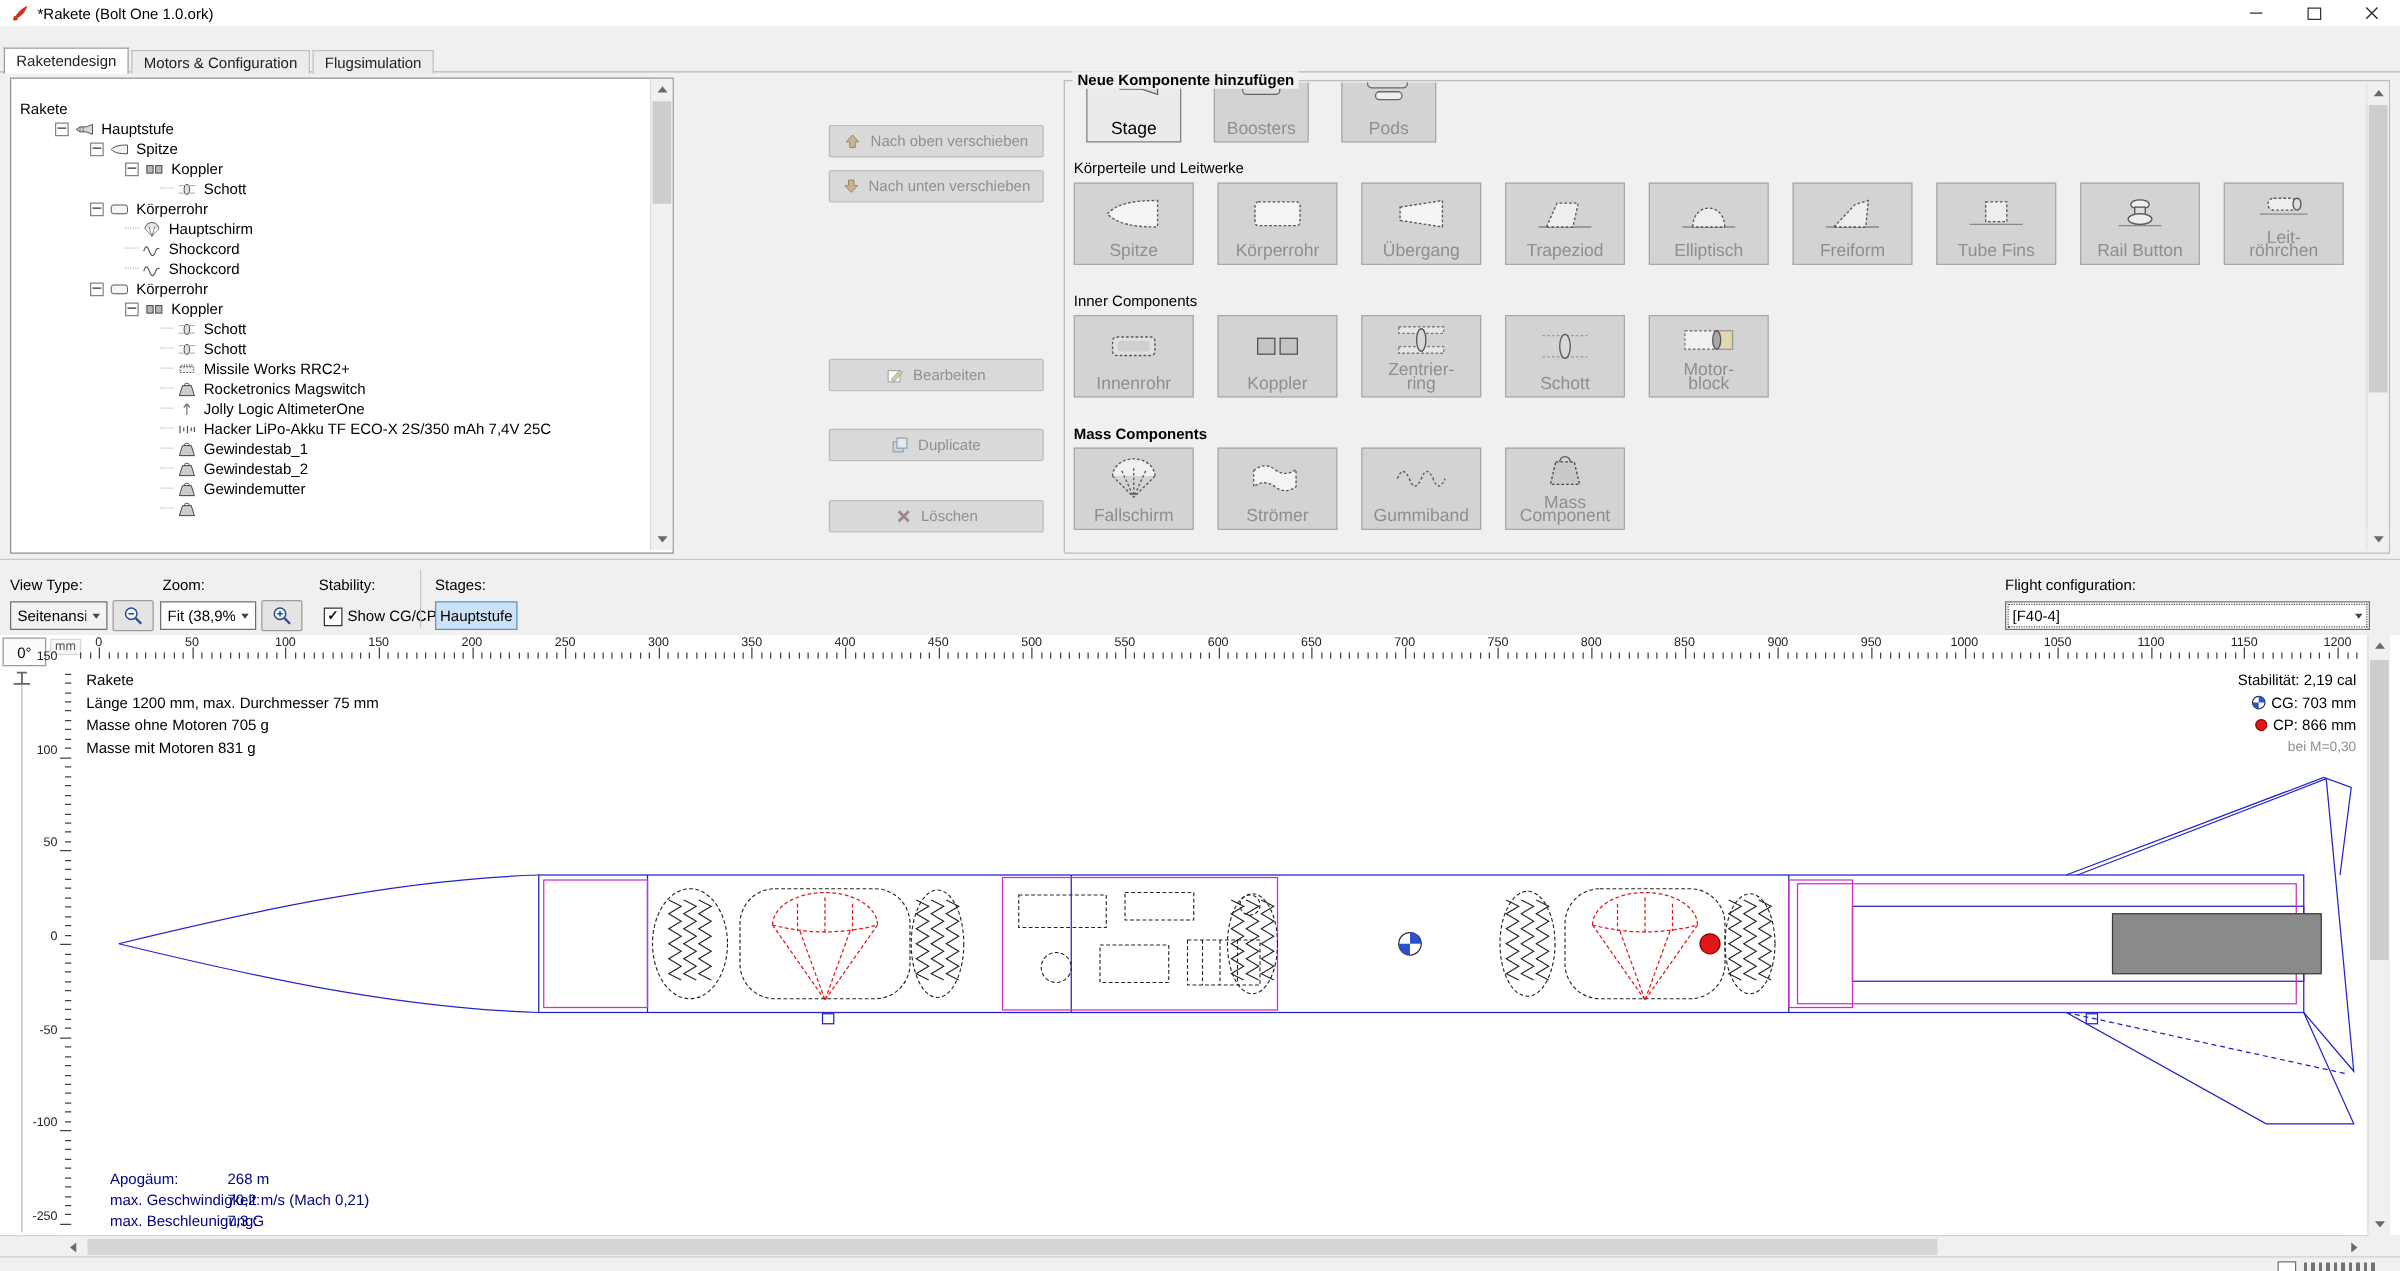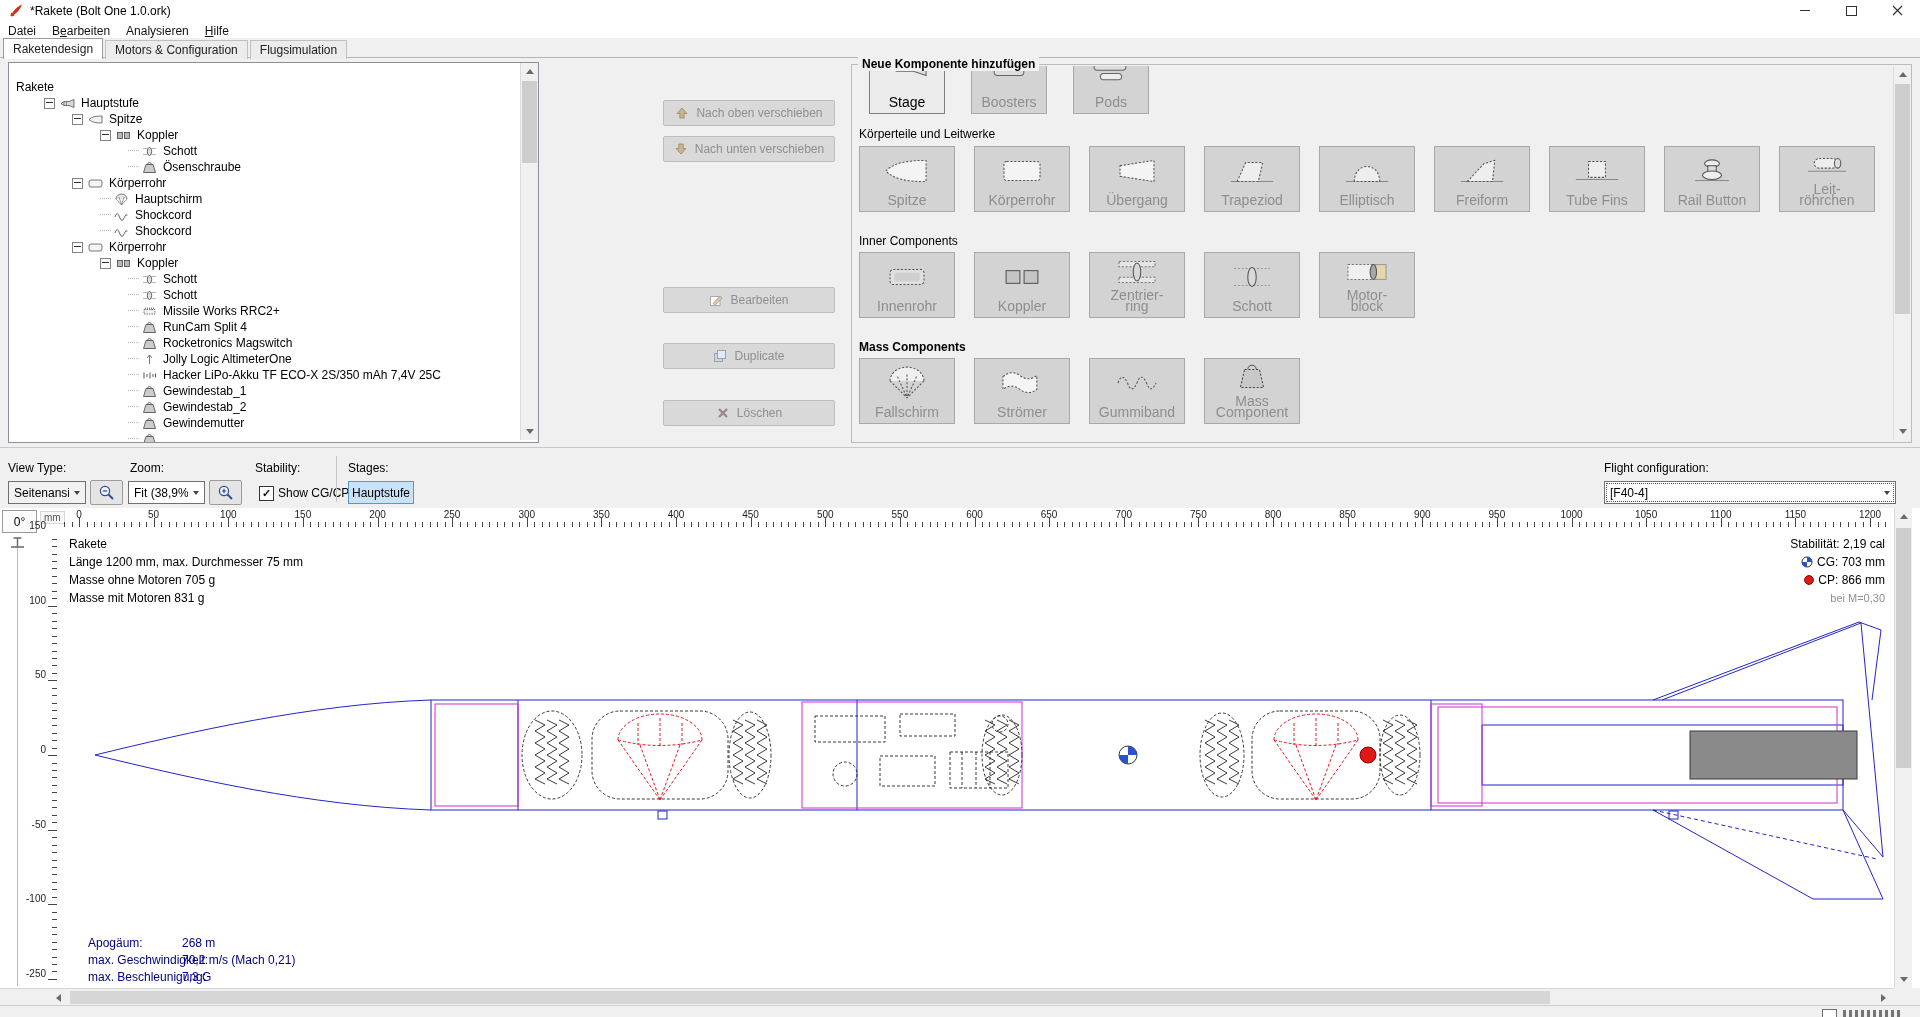--- a/index.html
+++ b/index.html
@@ -102,21 +102,20 @@
     <div class="winbtn" style="left:1828px;">
         <div style="width:9px;height:8px;border:1px solid #333;"></div>
       </div>
     <div class="winbtn" style="left:1874px;">
         <svg width="11" height="11" viewBox="0 0 11 11">
           <path d="M1,1 L10,10 M10,1 L1,10" stroke="#333" stroke-width="1.2"></path>
         </svg>
       </div>
   </div>
 
-  <div class="menubar" id="menubar"><span class="menu-item"><span>Datei</span><span class="mn"></span><span></span></span><span class="menu-item"><span>B</span><span class="mn">e</span><span>arbeiten</span></span><span class="menu-item"><span>Analysieren</span><span class="mn"></span><span></span></span><span class="menu-item"><span></span><span class="mn">H</span><span>ilfe</span></span></div>
 
   <div class="tabbar" id="tabbar"><span class="tab active">Raketendesign</span><span class="tab">Motors &amp; Configuration</span><span class="tab">Flugsimulation</span></div>
   <div class="content-line"></div>
 
   <div class="tree-panel">
     <div class="tree-rows" id="treeRows">
         <div class="tree-row">
           <span class="tsp" style="width: 4px;"></span>
           <span class="tlabel">Rakete</span>
         </div>
@@ -149,29 +148,20 @@
         <div class="tree-row">
           <span class="tsp" style="width: 116px;"></span>
           <span class="stub"></span>
           <span class="ticon"><svg width="15" height="13" viewBox="0 0 15 13" fill="none">
               <path d="M1,3.5 h4 M1,9.5 h4 M10,3.5 h4 M10,9.5 h4" stroke="#999" stroke-width="0.7"></path>
               <ellipse cx="7.5" cy="6.5" rx="2.2" ry="4" fill="#e0e0e0" stroke="#444" stroke-width="0.8"></ellipse>
             </svg></span>
           <span class="tlabel">Schott</span>
         </div>
         <div class="tree-row">
-          <span class="tsp" style="width: 116px;"></span>
-          <span class="stub"></span>
-          <span class="ticon"><svg width="15" height="13" viewBox="0 0 15 13" fill="none">
-              <path d="M5.5,3.5 a2,2 0 0 1 4,0" fill="none" stroke="#555" stroke-width="0.8"></path>
-              <path d="M4,3.5 h7 l2.5,8 h-12 Z" fill="#cccccc" stroke="#444" stroke-width="0.8"></path>
-            </svg></span>
-          <span class="tlabel">Ösenschraube</span>
-        </div>
-        <div class="tree-row">
           <span class="tsp" style="width: 60px;"></span>
           <span class="expander"></span>
           <span class="ticon"><svg width="15" height="13" viewBox="0 0 15 13" fill="none">
               <rect x="1" y="3" width="13" height="7" rx="2" fill="#f6f6f6" stroke="#555" stroke-width="0.8"></rect>
             </svg></span>
           <span class="tlabel">Körperrohr</span>
         </div>
         <div class="tree-row">
           <span class="tsp" style="width: 88px;"></span>
           <span class="stub"></span>
@@ -233,29 +223,20 @@
           <span class="tlabel">Schott</span>
         </div>
         <div class="tree-row">
           <span class="tsp" style="width: 116px;"></span>
           <span class="stub"></span>
           <span class="ticon"><svg width="15" height="13" viewBox="0 0 15 13" fill="none">
               <rect x="2" y="4.5" width="11" height="4.5" fill="#f0f0f0" stroke="#555" stroke-width="0.8" stroke-dasharray="1.5 1"></rect>
               <path d="M3.5,4.5 V2.5 M5.5,4.5 V2.5 M7.5,4.5 V2.5 M9.5,4.5 V2.5 M11.5,4.5 V2.5" stroke="#555" stroke-width="0.7"></path>
             </svg></span>
           <span class="tlabel">Missile Works RRC2+</span>
-        </div>
-        <div class="tree-row">
-          <span class="tsp" style="width: 116px;"></span>
-          <span class="stub"></span>
-          <span class="ticon"><svg width="15" height="13" viewBox="0 0 15 13" fill="none">
-              <path d="M5.5,3.5 a2,2 0 0 1 4,0" fill="none" stroke="#555" stroke-width="0.8"></path>
-              <path d="M4,3.5 h7 l2.5,8 h-12 Z" fill="#cccccc" stroke="#444" stroke-width="0.8"></path>
-            </svg></span>
-          <span class="tlabel">RunCam Split 4</span>
         </div>
         <div class="tree-row">
           <span class="tsp" style="width: 116px;"></span>
           <span class="stub"></span>
           <span class="ticon"><svg width="15" height="13" viewBox="0 0 15 13" fill="none">
               <path d="M5.5,3.5 a2,2 0 0 1 4,0" fill="none" stroke="#555" stroke-width="0.8"></path>
               <path d="M4,3.5 h7 l2.5,8 h-12 Z" fill="#cccccc" stroke="#444" stroke-width="0.8"></path>
             </svg></span>
           <span class="tlabel">Rocketronics Magswitch</span>
         </div>

